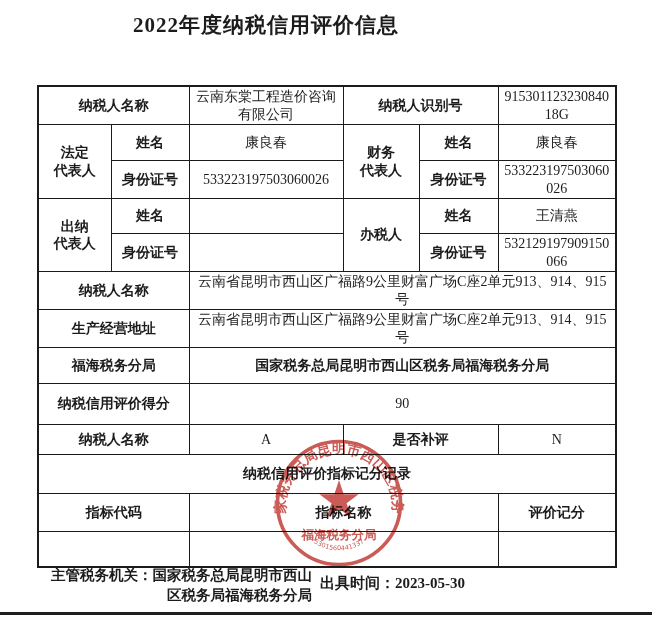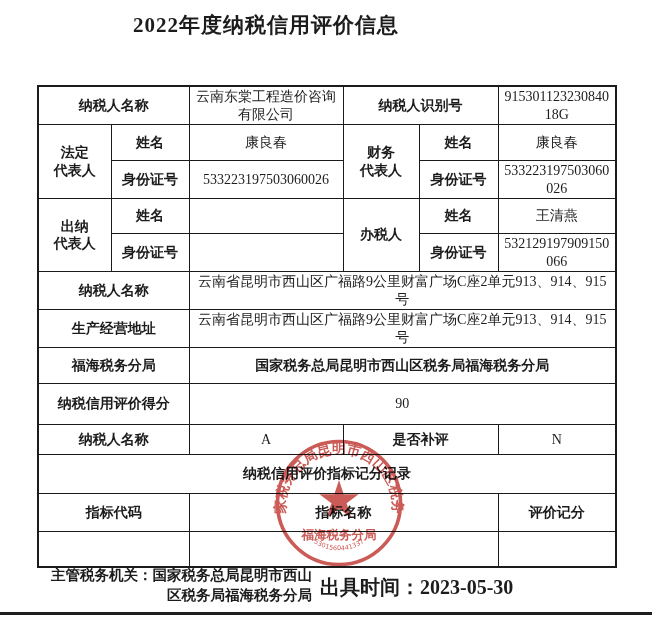--- a/index.html
+++ b/index.html
@@ -26,21 +26,21 @@
   td.lbl{font-weight:600;}
   td.prelabel{white-space:pre-line;font-weight:700;}
   td.num{word-break:break-all;letter-spacing:0;}
   .footer-left{
     position:absolute;left:36px;top:566px;width:276px;
     text-align:right;font-size:14.5px;font-weight:600;line-height:1.35;
     white-space:pre-line;
   }
   .footer-right{
     position:absolute;left:320px;top:574px;width:300px;
-    text-align:left;font-size:20px;font-weight:600;
+    text-align:left;font-size:15px;font-weight:600;
   }
   .bottom-edge{
     position:absolute;left:0;top:612px;width:652px;height:3px;background:#1e1e1e;
   }
   .seal{
     position:absolute;left:272px;top:436px;width:134px;height:134px;
     pointer-events:none;opacity:0.86;mix-blend-mode:multiply;
   }
 </style>
 </head>

